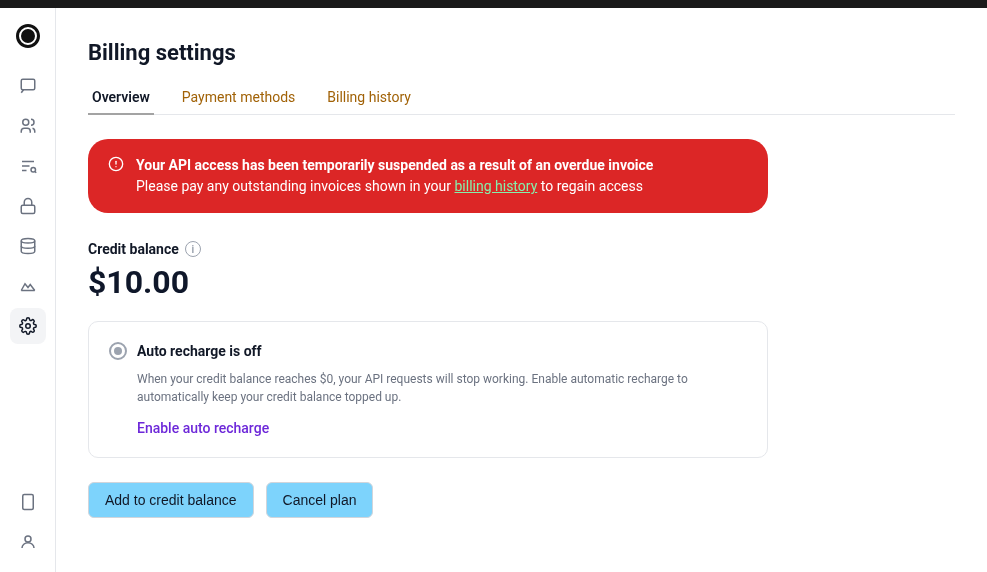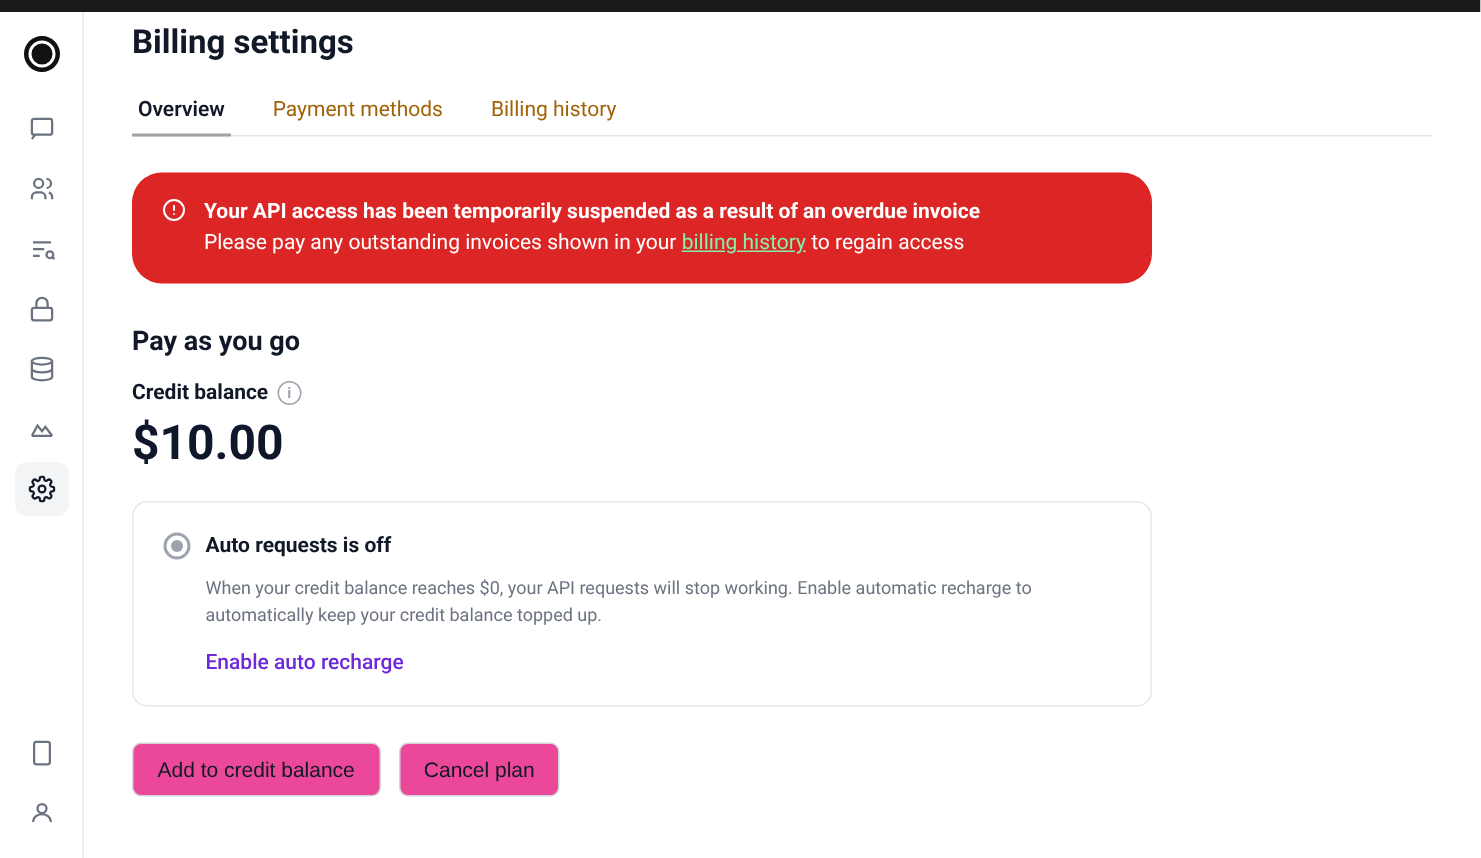--- a/index.html
+++ b/index.html
@@ -68,21 +68,21 @@
       margin-top: auto;
       display: flex;
       flex-direction: column;
       align-items: center;
       gap: 4px;
     }
 
     
     .main-content {
       flex: 1;
-      padding: 8px 32px;
+      padding: 32px 32px;
       overflow-y: auto;
     }
 
     .page-title {
       font-size: 22px;
       font-weight: 700;
       color: #111827;
       margin-bottom: 16px;
     }
 
@@ -249,21 +249,21 @@
       margin-top: 8px;
     }
 
     .btn {
       padding: 9px 16px;
       border-radius: 6px;
       font-size: 14px;
       font-weight: 500;
       cursor: pointer;
       border: 1.5px solid #d1d5db;
-      background: #ec4899;
+      background: #7dd3fc;
       color: #111827;
     }
   </style>
 </head>
 <body>
 
 <div class="top-bar"></div>
 <div class="app-layout">
 
   <nav class="sidebar">
@@ -354,35 +354,34 @@
           <line x1="12" y1="8" x2="12" y2="12" stroke="white" stroke-width="2" stroke-linecap="round"></line>
           <circle cx="12" cy="16" r="1" fill="white"></circle>
         </svg>
       </div>
       <div class="alert-text">
         <strong>Your API access has been temporarily suspended as a result of an overdue invoice</strong><br>
         <span>Please pay any outstanding invoices shown in your </span><span class="alert-link">billing history</span><span> to regain access</span>
       </div>
     </div>
 
-    <h2 class="section-title">Pay as you go</h2>
 
     <div class="credit-label">
       <span>Credit balance</span>
       <span class="info-icon">i</span>
     </div>
 
     <div class="credit-amount">$10.00</div>
 
     <div class="recharge-card">
       <div class="recharge-header">
         <div class="radio-circle">
           <div class="radio-inner"></div>
         </div>
-        <span class="recharge-title">Auto requests is off</span>
+        <span class="recharge-title">Auto recharge is off</span>
       </div>
       <p class="recharge-desc">When your credit balance reaches $0, your API requests will stop working. Enable automatic recharge to automatically keep your credit balance topped up.</p>
       <a class="enable-link" href="#">Enable auto recharge</a>
     </div>
 
     <div class="bottom-buttons">
       <button class="btn">Add to credit balance</button>
       <button class="btn">Cancel plan</button>
     </div>
 

